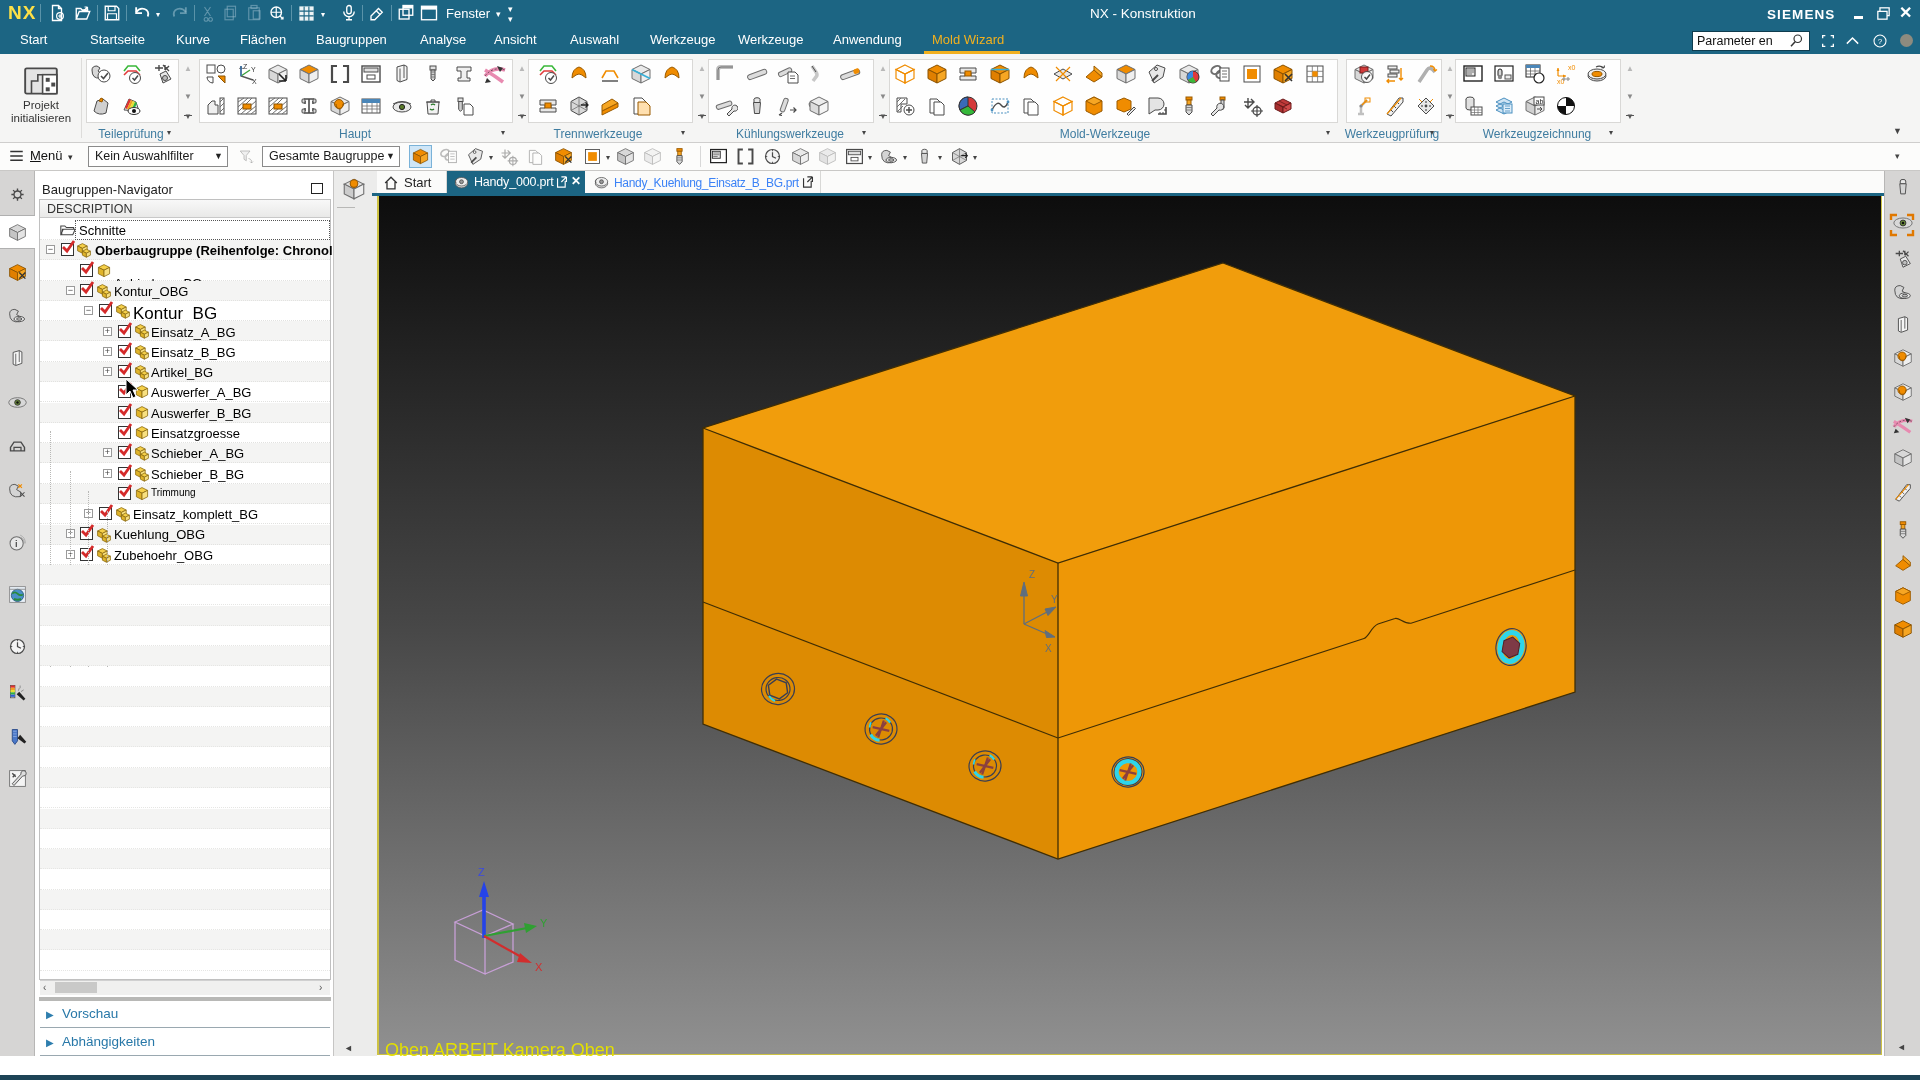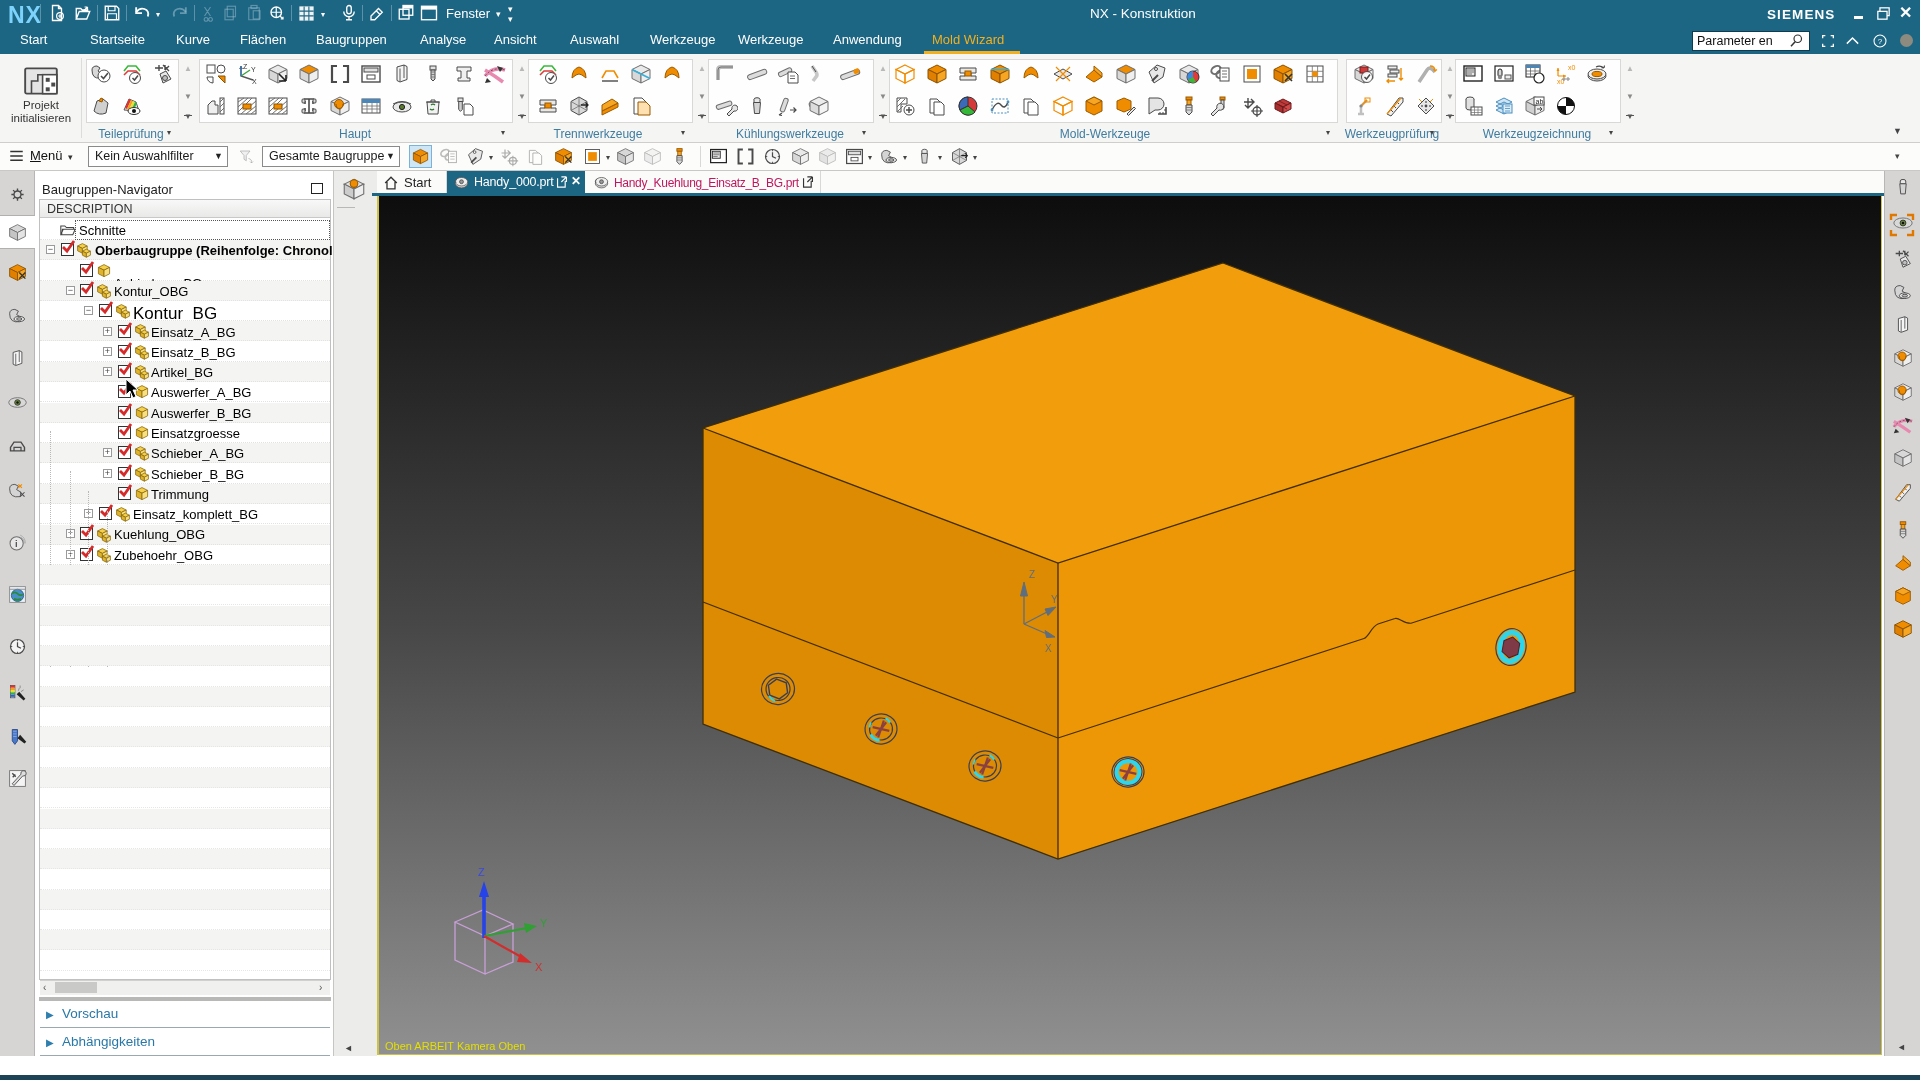--- a/index.html
+++ b/index.html
@@ -36,21 +36,21 @@
 #viewport{left:377px;top:196px;width:1505px;height:859px;border-left:2px solid #cdc243;border-right:1px solid #cdc243;border-bottom:1px solid #cdc243;background:linear-gradient(180deg,#0d0d0d 0%,#474747 50%,#909090 100%);}
 
 #rightbar{left:1884px;top:171px;width:36px;height:885px;background:#d6d5d4;border-left:1px solid #b7b6b5;}
 .rico{position:absolute;left:7px;width:22px;height:22px;}
 .rico svg{width:100%;height:100%;}
 #statusbar{left:0;top:1056px;width:1920px;height:19px;background:#f6f6f5;border-top:1px solid #adacab;}
 #bottomstrip{left:0;top:1075px;width:1920px;height:5px;background:#1d4456;}
 </style></head><body>
 <div id="page">
 <div class="abs" id="titlebar">
-      <div class="abs" style="left:8px;top:2px;color:#7dd3fc;font-size:23px;font-weight:bold;letter-spacing:1px;">NX</div>
+      <div class="abs" style="left:8px;top:2px;color:#fde047;font-size:19px;font-weight:bold;letter-spacing:1px;">NX</div>
       <div class="abs" style="left:40px;top:4px;width:1px;height:18px;background:#5a93a9;"></div>
       <div class="abs" style="left:48px;top:4px;width:18px;height:18px;"><svg viewBox="0 0 24 24">
           <path d="M6 2 h8 l4 4 v16 h-12z M14 2 v4 h4" fill="none" stroke="#ffffff" stroke-width="1.8"></path>
           <circle cx="16" cy="16" r="4.5" fill="none" stroke="#ffffff" stroke-width="1.6"></circle>
           <path d="M16 13.5 v5 M13.5 16 h5" stroke="#ffffff" stroke-width="1.6"></path>
         </svg></div>
       <div class="abs" style="left:74px;top:4px;width:18px;height:18px;"><svg viewBox="0 0 24 24">
           <path d="M3 20 v-14 h6 l2 2 h8 M3 20 l4 -10 h14 l-4 10z" fill="none" stroke="#ffffff" stroke-width="1.8"></path>
           <path d="M14 4 h4 m0 0 v4 m0-4 l-5 5" stroke="#ffffff" stroke-width="1.6" fill="none"></path>
         </svg></div>
@@ -1026,21 +1026,21 @@
       <div class="cb" style="left:83px;top:316px;">
         <svg viewBox="0 0 16 16">
           <path d="M3 8 L7 12 L14 2" fill="none" stroke="#d42a2a" stroke-width="2.8"></path>
         </svg>
       </div>
       <div class="tico" style="left:99px;top:315px;"><svg viewBox="0 0 20 20">
           <polygon points="10,2 17,5.5 10,9 3,5.5" fill="#f5d04a" stroke="#8a6a10"></polygon>
           <polygon points="3,5.5 10,9 10,17 3,13.5" fill="#e0b42a" stroke="#8a6a10"></polygon>
           <polygon points="10,9 17,5.5 17,13.5 10,17" fill="#f8e080" stroke="#8a6a10"></polygon>
         </svg></div>
-      <div class="tlabel" style="left:116px;top:316px;font-weight:normal;font-size:13px;">Trimmung</div>
+      <div class="tlabel" style="left:116px;top:316px;font-weight:normal;font-size:10px;">Trimmung</div>
       <div class="abs" style="left:5px;top:333px;width:290px;height:20px;background:#fff;border-bottom:1px dotted #e2e2e0;"></div>
       <div class="exp" style="left:49px;top:338px;">+</div>
       <div class="cb" style="left:64px;top:336px;">
         <svg viewBox="0 0 16 16">
           <path d="M3 8 L7 12 L14 2" fill="none" stroke="#d42a2a" stroke-width="2.8"></path>
         </svg>
       </div>
       <div class="tico" style="left:80px;top:335px;"><svg viewBox="0 0 20 20">
           <polygon points="8,2 14,5 8,8 2,5" fill="#f5d04a" stroke="#8a6a10"></polygon>
           <polygon points="2,5 8,8 8,14 2,11" fill="#e0b42a" stroke="#8a6a10"></polygon>
@@ -1150,21 +1150,21 @@
           <path d="M4 5 v14 h12 v-10 M10 3 h8 m0 0 v8 m0 -8 l-8 8" fill="none" stroke="#fff" stroke-width="1.8"></path>
         </svg></div>
       <div class="abs" style="left:194px;top:3px;font-size:12px;color:#fff;font-weight:bold;">✕</div>
       <div class="dtab" style="left:208px;width:236px;background:#fbfbfa;border-right:1px solid #d8d8d6;"></div>
       <div class="abs" style="left:216px;top:3px;width:17px;height:17px;"><svg viewBox="0 0 22 22">
           <ellipse cx="11" cy="12" rx="8" ry="6" fill="#d8d8d8" stroke="#555"></ellipse>
           <ellipse cx="11" cy="10" rx="8" ry="5.5" fill="#eee" stroke="#555"></ellipse>
           <circle cx="11" cy="10" r="2.5" fill="#999" stroke="#444"></circle>
           <path d="M5 6 q-3 3 -1 6" fill="none" stroke="#555"></path>
         </svg></div>
-      <div class="abs" style="left:237px;top:5px;font-size:12px;letter-spacing:-0.3px;color:#be185d;">Handy_Kuehlung_Einsatz_B_BG.prt</div>
+      <div class="abs" style="left:237px;top:5px;font-size:12px;letter-spacing:-0.3px;color:#3b82f6;">Handy_Kuehlung_Einsatz_B_BG.prt</div>
       <div class="abs" style="left:424px;top:4px;width:14px;height:14px;"><svg viewBox="0 0 22 22">
           <path d="M4 5 v14 h12 v-10 M10 3 h8 m0 0 v8 m0 -8 l-8 8" fill="none" stroke="#333" stroke-width="1.8"></path>
         </svg></div>
       <div class="abs" style="left:-5px;top:22px;width:1512px;height:3px;background:#1c6583;"></div>
     </div>
     <div class="abs" id="viewport">
       <svg width="1502" height="858" viewBox="0 0 1502 858" style="position:absolute;left:0;top:0;">
         <polygon points="844,67 1196,200 679,367 324,232" fill="#f19d0c"></polygon>
         <polygon points="324,232 679,367 679,663 324,528" fill="#dd8b02"></polygon>
         <polygon points="679,367 1196,200 1196,496 679,663" fill="#ee9706"></polygon>
@@ -1246,21 +1246,21 @@
           <polygon points="105,685 100,701 110,701" fill="#2543e8"></polygon>
           <text x="99" y="680" fill="#3a4ae0">Z</text>
           <line x1="105" y1="740" x2="148" y2="732" stroke="#2fa032" stroke-width="2.2"></line>
           <polygon points="158,730 145,727 147,737" fill="#2fa032"></polygon>
           <text x="161" y="731" fill="#2fa032">Y</text>
           <line x1="105" y1="740" x2="144" y2="762" stroke="#d22d2d" stroke-width="2.2"></line>
           <polygon points="153,767 141,757 138,766" fill="#d22d2d"></polygon>
           <text x="156" y="775" fill="#d22d2d">X</text>
         </g>
       </svg>
-      <div class="abs" style="left:6px;top:844px;color:#e3df00;font-size:11px;">Oben ARBEIT Kamera Oben</div>
+      <div class="abs" style="left:6px;top:844px;color:#e3df00;font-size:18px;">Oben ARBEIT Kamera Oben</div>
     </div>
     <div class="abs" id="rightbar">
       <div class="rico" style="top:5px;"><svg viewBox="0 0 24 24">
           <ellipse cx="12" cy="5.5" rx="3" ry="1.8" fill="#e0e0e0" stroke="#4a4a4a"></ellipse>
           <path d="M9 5.5 v3 h6 v-3" fill="#e8e8e8" stroke="#4a4a4a"></path>
           <path d="M8.5 8.5 h7 l-1 11 h-5z" fill="#d4d4d4" stroke="#4a4a4a"></path>
         </svg></div>
       <div class="rico" style="top:41px;"><svg viewBox="0 0 24 24">
           <ellipse cx="12" cy="12" rx="10" ry="5.5" fill="#d8d8d8" stroke="#6e6e6e"></ellipse>
           <circle cx="12" cy="12" r="3.2" fill="#6a8a3a" stroke="#333"></circle>

